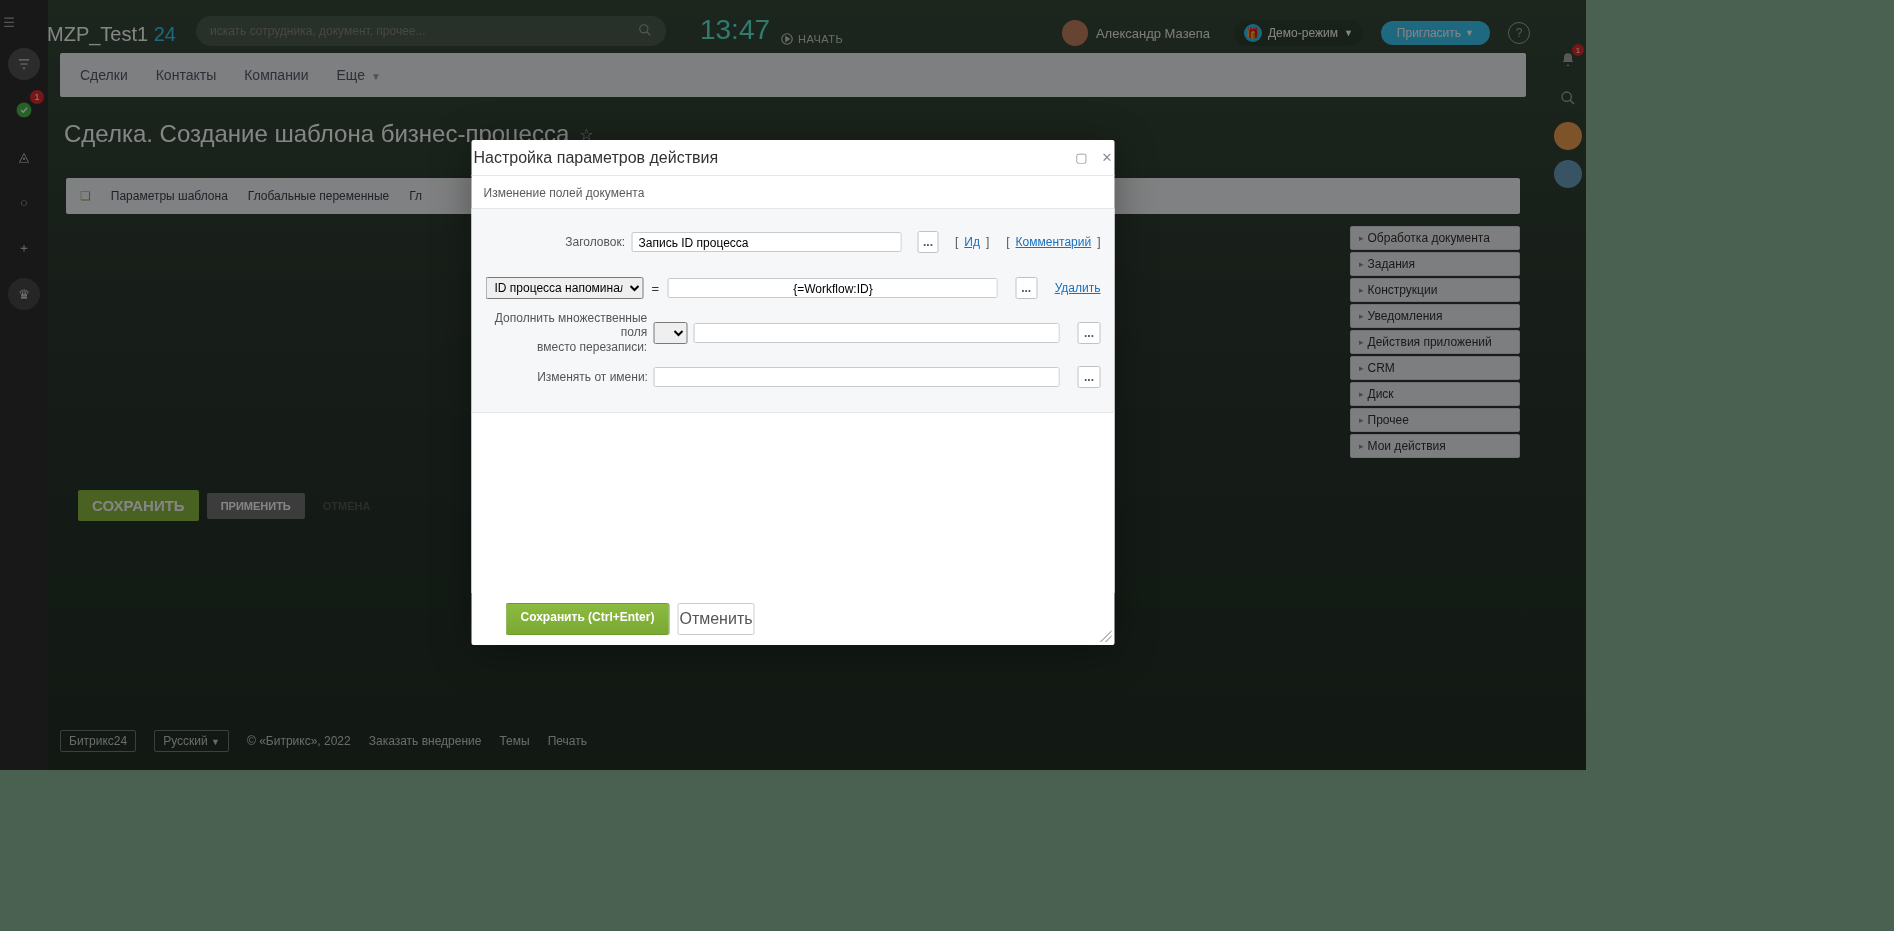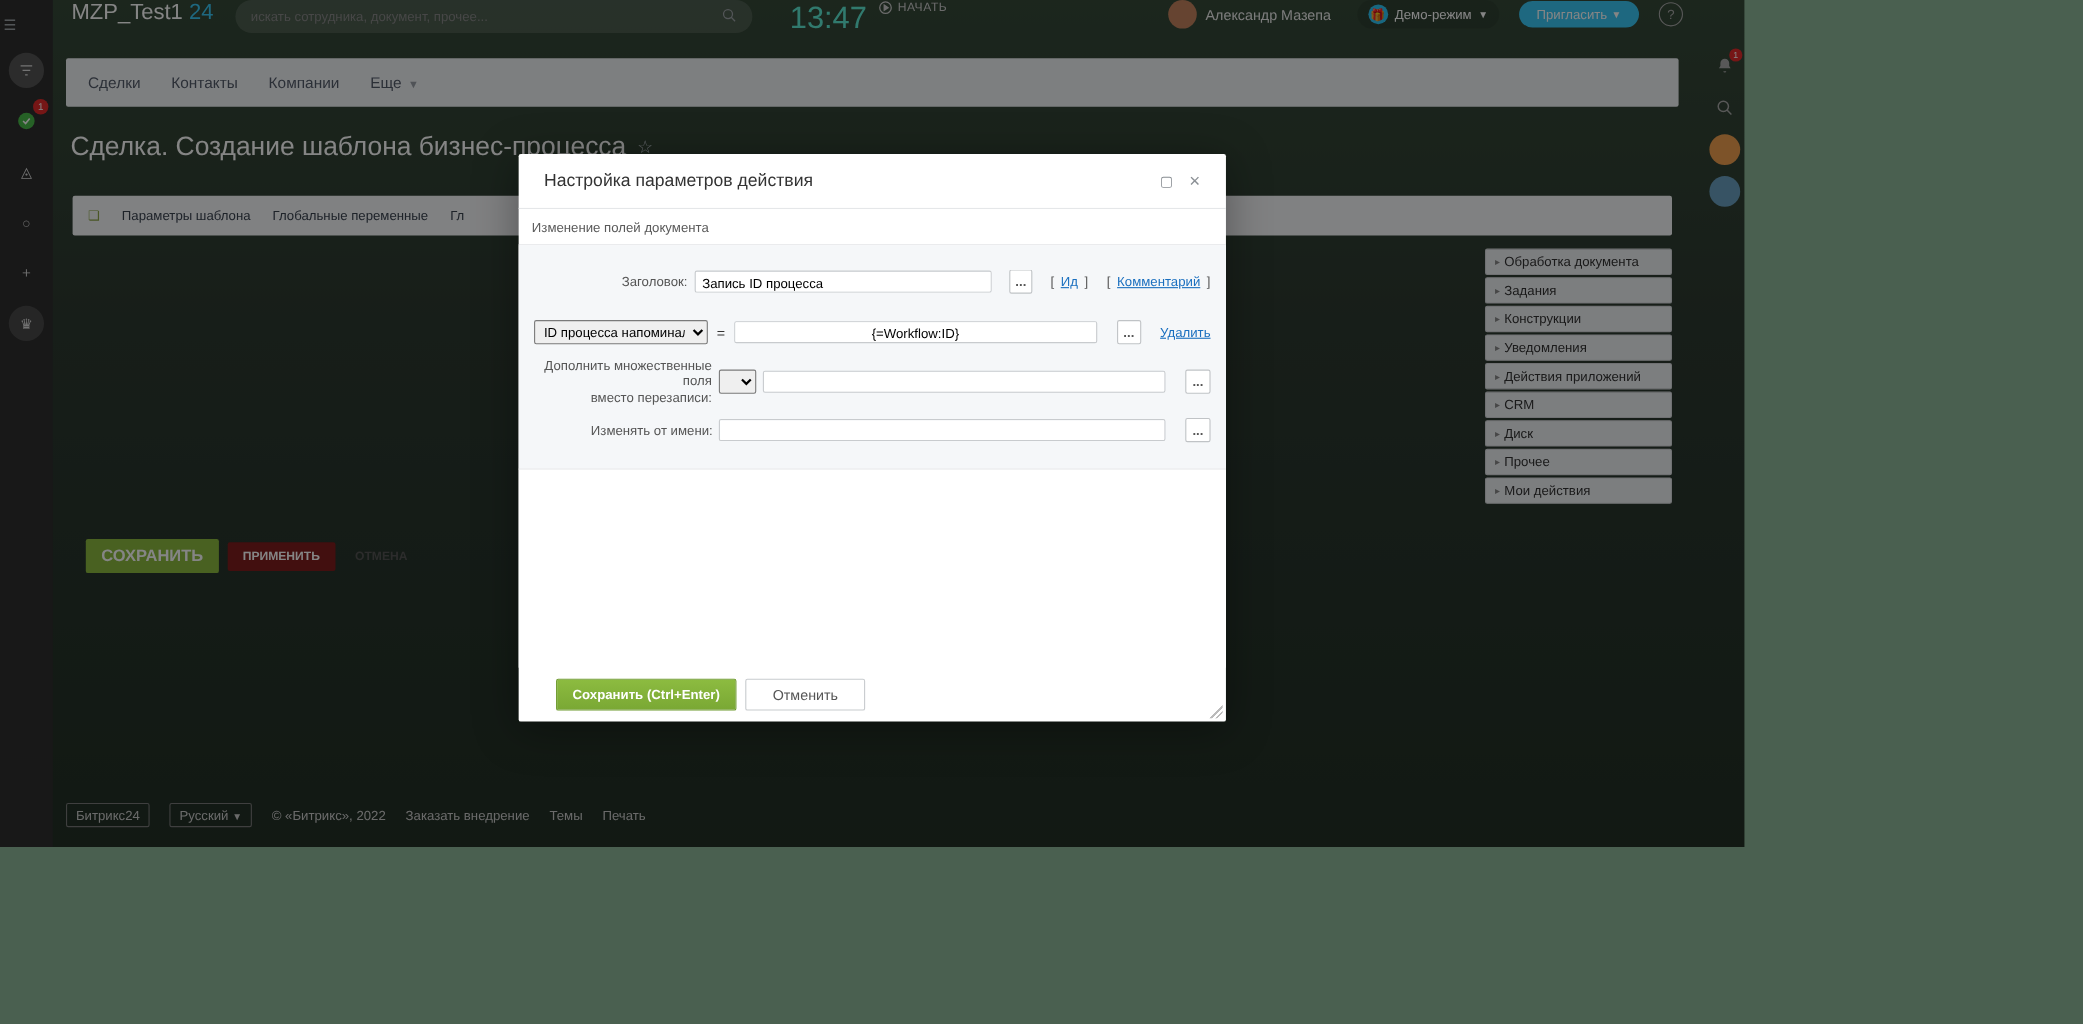--- a/index.html
+++ b/index.html
@@ -55,23 +55,23 @@
       background: #e22b2b;
       color: #fff;
       border-radius: 50%;
       width: 14px; height: 14px;
       font-size: 9px;
       display: flex; align-items: center; justify-content: center;
     }
     
     .top-bar {
       position: absolute;
-      left: 57px; right: 48px; top: 0;
+      left: 39px; right: 48px; top: 0;
       height: 46px;
-      display: flex; align-items: flex-start;
+      display: flex; align-items: flex-end;
       padding: 0 8px;
       z-index: 2;
       color: #e8e8e8;
     }
     .hamburger { width:24px;height:24px; margin:0 10px 0 -20px; color:#9ea3a7; display:flex;align-items:center;justify-content:center;cursor:pointer }
     .app-title { font-size: 20px; font-weight: 400; color: #fff; }
     .app-title .suffix { color: #3bc8f5; font-weight: 300; }
     .search-pill {
       margin-left: 20px;
       width: 470px;
@@ -130,38 +130,38 @@
       background:#eef1f4; border-radius:2px; height:24px;
       display:flex;align-items:center;
       padding:0 8px; font-size:12px; color:#333; cursor:pointer;
       border:1px solid #d6d9dc;
       margin-bottom: 2px;
     }
     .side-panel .sp-item::before { content:"▸"; font-size:9px; color:#888; margin-right:4px }
     
     .bottom-actions { position:absolute; left:78px; top:490px; z-index:2; display:flex; gap:8px; align-items:center }
     .btn-green { background:#8cbb40; color:#fff; font-size:15px; font-weight:bold; padding:7px 14px; border-radius:2px; cursor:pointer }
-    .btn-blue-flat { background:#7f1d1d; color:#fff; font-size:11px; font-weight:bold; padding:7px 14px; border-radius:2px; cursor:pointer }
+    .btn-blue-flat { background:#737373; color:#fff; font-size:11px; font-weight:bold; padding:7px 14px; border-radius:2px; cursor:pointer }
     .btn-plain { color:#555; font-size:11px; font-weight:bold; padding:7px 10px; cursor:pointer }
     
     .footer {
       position:absolute; left:60px; right:60px; bottom:18px; z-index:2;
       display:flex; align-items:center; gap:18px; color:#ccc; font-size:12px;
     }
     .footer .pill { border:1px solid #7a7a7a; padding:3px 8px; border-radius:2px }
     
     .modal {
       position:absolute; z-index: 20;
       left: 50%; top: 140px; transform: translateX(-50%);
       width: 643px; background:#fff; border-radius:2px;
       box-shadow: 0 6px 40px rgba(0,0,0,0.35);
     }
     .modal-head {
-      height: 50px; border-bottom:1px solid #e5e7e9;
-      display:flex; align-items:center; padding:0 23px;
+      height: 36px; border-bottom:1px solid #e5e7e9;
+      display:flex; align-items:center; padding:0 2px;
       font-size: 16px; color:#333;
     }
     .modal-head .win-ctrls { margin-left:auto; display:flex; gap:14px; color:#8a8f94; }
     .modal-head .win-ctrls span { cursor:pointer; font-size:13px }
     .modal-body { padding: 0; }
     .section-label {
       font-size: 12px; color:#5a5a5a;
       padding: 10px 12px 8px 12px; border-bottom:1px solid #e5e7e9;
     }
     .form-area {
@@ -190,21 +190,21 @@
       padding:10px 10px; display:flex; gap:8px;
     }
     .btn-save-green {
       background: linear-gradient(#8cbb40,#7aa834);
       color:#fff; font-weight:bold; font-size:12px;
       border:1px solid #6d9a2c; border-radius:2px;
       padding:6px 14px; cursor:pointer;margin-left:24px;
     }
     .btn-cancel-grey {
       background:#fff; border:1px solid #c8cbce; color:#555;
-      font-size:13px; padding:6px 24px; border-radius:2px; cursor:pointer;
+      font-size:16px; padding:6px 1px; border-radius:2px; cursor:pointer;
     }
     .resize-grip {
       position:absolute; right:3px; bottom:3px; width:12px; height:12px;
       cursor:nwse-resize;
       background: linear-gradient(135deg, transparent 50%, #bbb 50%, #bbb 60%, transparent 60%, transparent 70%, #bbb 70%, #bbb 80%, transparent 80%);
     }
   </style>
 </head>
 <body>
 

